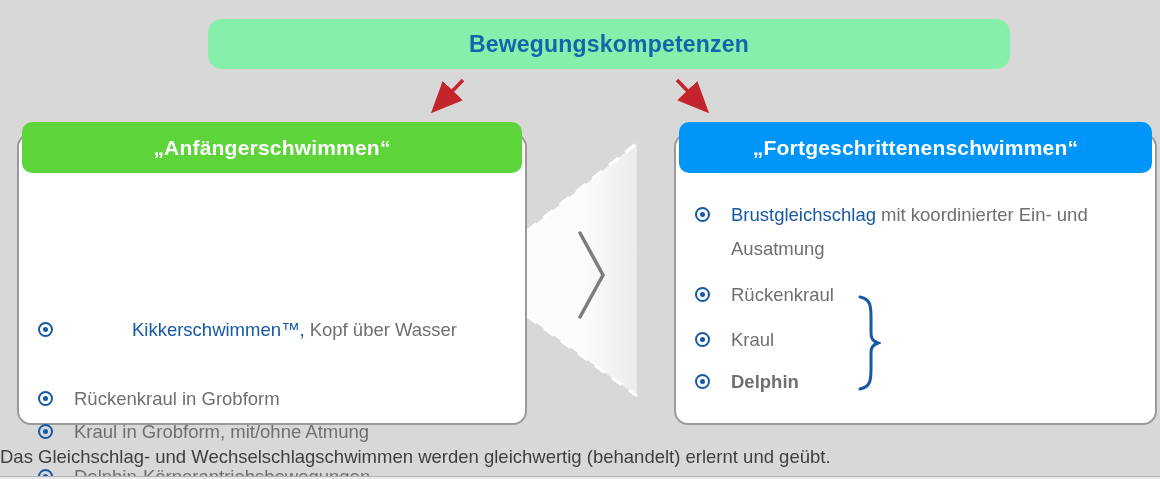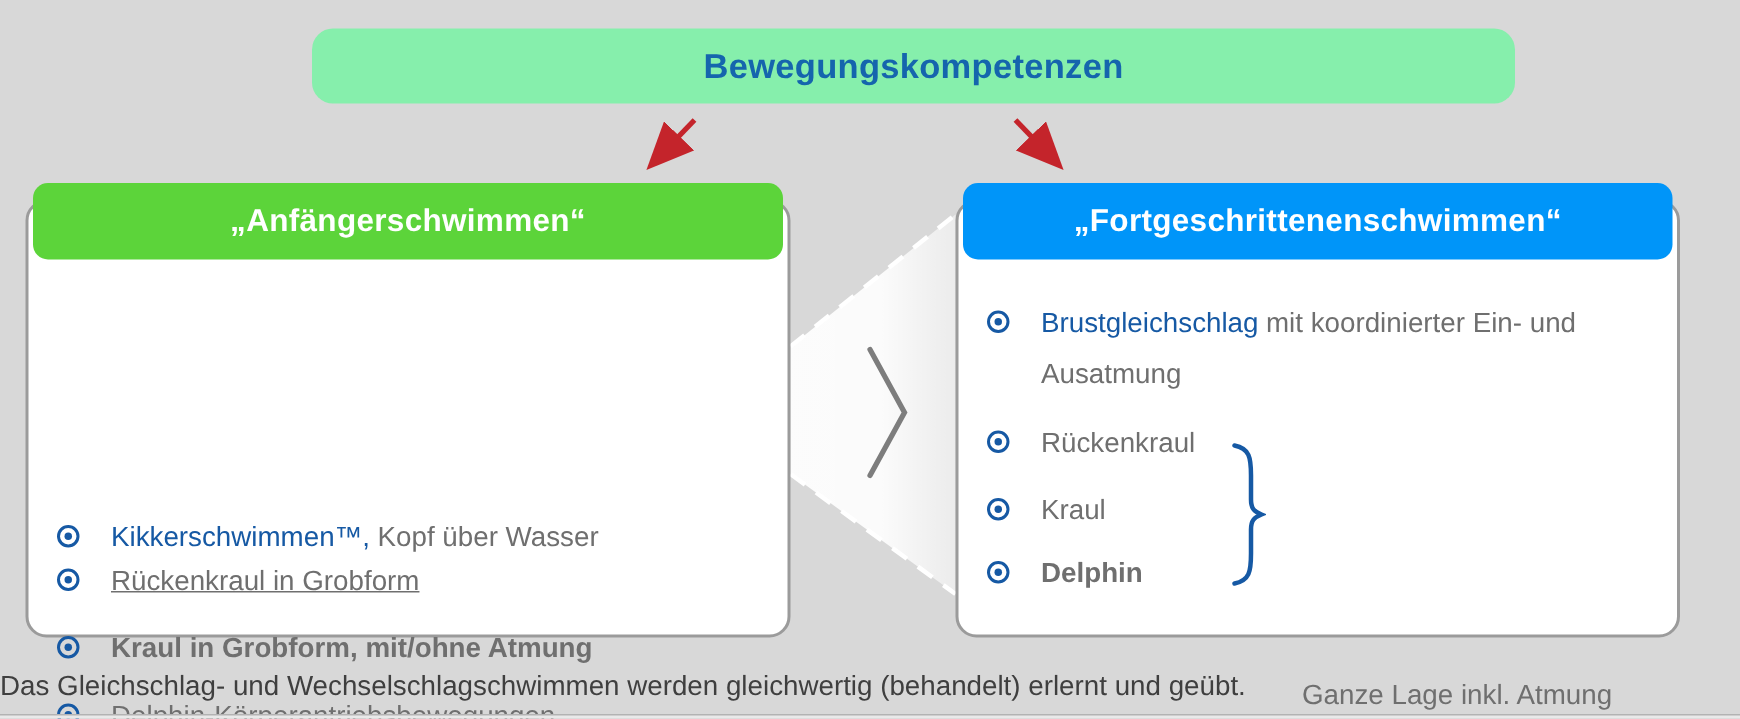--- a/index.html
+++ b/index.html
@@ -24,21 +24,21 @@
     color: var(--brand-blue, #1565ad);
     font-size: 23px; font-weight: bold; letter-spacing: 0.2px;
   }
 
   
   svg.overlay { position: absolute; left: 0; top: 0; z-index: 1; }
 
   
   .card { position: absolute; top: 122px; height: 303px; z-index: 2; }
   .card-left  { left: 17px;  width: 510px; }
-  .card-right { left: 637px; width: 483px; border-radius: 27px; }
+  .card-right { left: 674px; width: 483px; border-radius: 27px; }
   .card-body {
     position: absolute; left: 0; right: 0; top: 11px; bottom: 0;
     background: #ffffff;
     border: 2px solid var(--card-border, #9b9b9b);
     border-radius: 14px;
   }
   .card-header {
     position: absolute; left: 5px; right: 5px; top: 0; height: 51px;
     border-radius: 10px;
     display: flex; align-items: center; justify-content: center;
@@ -120,29 +120,29 @@
   <div class="title-box">
     <span>Bewegungskompetenzen</span>
   </div>
 
   <div class="card card-left">
     <div class="card-body"></div>
     <div class="card-header green">
       <span>„Anfängerschwimmen“</span>
     </div>
 
-    <div class="row" style="top: 224px;">
+    <div class="row" style="top: 196px; text-align: center;">
       <span class="bullet"></span>
       <span class="text"><strong>Kikkerschwimmen™,</strong><span>Kopf über Wasser</span></span>
     </div>
-    <div class="row" style="top: 253px; text-decoration: underline;">
+    <div class="row" style="top: 265px;">
       <span class="bullet"></span>
       <span class="text"><strong></strong><span>Rückenkraul in Grobform</span></span>
     </div>
-    <div class="row" style="top: 298px; font-weight: bold;">
+    <div class="row" style="top: 298px;">
       <span class="bullet"></span>
       <span class="text"><strong></strong><span>Kraul in Grobform, mit/ohne Atmung</span></span>
     </div>
     <div class="row" style="top: 343px;">
       <span class="bullet"></span>
       <span class="text"><strong></strong><span>Delphin-Körperantriebsbewegungen</span></span>
     </div>
   </div>
 
   <div class="card card-right">
@@ -164,19 +164,18 @@
       <span class="text"><strong></strong><span>Rückenkraul</span></span>
     </div>
     <div class="row" style="top: 248px; font-weight: bold;">
       <span class="bullet"></span>
       <span class="text"><strong></strong><span>Delphin</span></span>
     </div>
 
     <svg class="brace-svg" width="24" height="98" viewBox="0 0 24 98">
       <path d="M 3 3 C 13 5, 14 11, 14 23 L 14 39 C 14 45, 16 47, 21 49 C 16 51, 14 53, 14 59 L 14 75 C 14 87, 13 93, 3 95" fill="none" style="stroke: var(--term-blue, #1659a4);" stroke-width="3" stroke-linecap="round"></path>
     </svg>
-    <div class="brace-label">Ganze Lage inkl. Atmung</div>
   </div>
 
   <div class="caption">Das Gleichschlag- und Wechselschlagschwimmen werden gleichwertig (behandelt) erlernt und geübt.</div>
 
   <div class="bottom-edge"></div>
 </div>
 
 </body></html>

